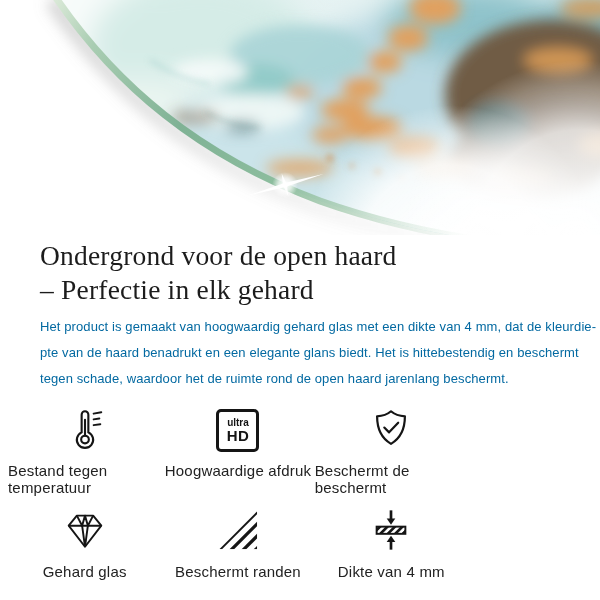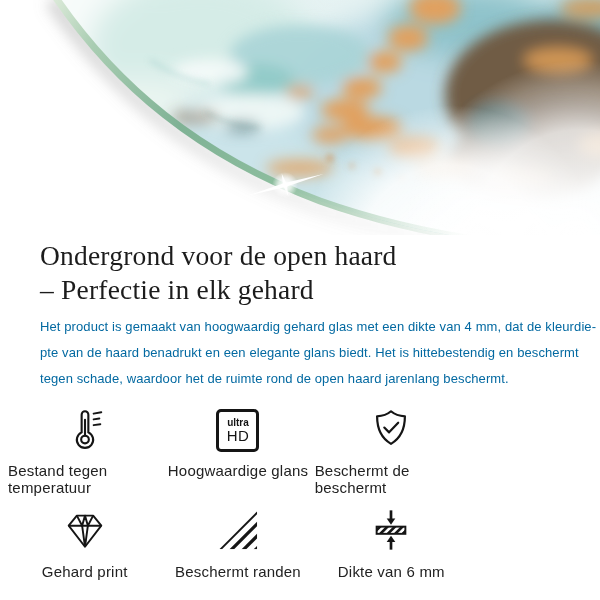--- a/index.html
+++ b/index.html
@@ -33,21 +33,21 @@
   .feature-label { margin-top:10px; font-size:15px; color:#222; letter-spacing:0.2px; }
 
   .icon-svg { stroke:#151515; fill:none; }
 
   .uhd-box {
     width:37px; height:37px; border:3px solid #151515; border-radius:5px;
     display:flex; flex-direction:column; align-items:center; justify-content:center;
     color:#151515; background:#fff;
   }
   .uhd-top { font-size:10px; font-weight:600; line-height:10px; }
-  .uhd-bottom { font-size:15px; font-weight:400; line-height:15px; letter-spacing:0.3px; }
+  .uhd-bottom { font-size:15px; font-weight:700; line-height:15px; letter-spacing:0.3px; }
 </style>
 </head>
 <body>
 
 <div class="page">
 
   <div class="hero">
     <svg width="600" height="235" viewBox="0 0 600 235">
       <defs>
         <clipPath id="panelClip">
@@ -199,21 +199,21 @@
       <div class="feature-label">Bestand tegen temperatuur</div>
     </div>
 
     <div class="feature">
       <div class="icon-wrap">
         <div class="uhd-box">
           <div class="uhd-top">ultra</div>
           <div class="uhd-bottom">HD</div>
         </div>
       </div>
-      <div class="feature-label">Hoogwaardige glans</div>
+      <div class="feature-label">Hoogwaardige afdruk</div>
     </div>
 
     <div class="feature">
       <div class="icon-wrap">
         <svg class="icon-svg" width="46" height="46" viewBox="0 0 48 48" stroke-width="2.3" stroke-linecap="round" stroke-linejoin="round">
           <path d="M24,5.5 C27.5,8.5 33,10.5 38.5,10.8 C38.5,23 34.5,33.5 24,39.5 C13.5,33.5 9.5,23 9.5,10.8 C15,10.5 20.5,8.5 24,5.5 Z"></path>
           <path d="M17,22.5 L22,27.5 L31.5,17.5"></path>
         </svg>
       </div>
       <div class="feature-label">Beschermt de beschermt</div>
@@ -221,21 +221,21 @@
 
     <div class="feature">
       <div class="icon-wrap">
         <svg class="icon-svg" width="46" height="46" viewBox="0 0 48 48" stroke-width="2" stroke-linejoin="round">
           <path d="M15.5,9 H32.5 L41,19.5 L24,41.5 L7,19.5 Z"></path>
           <path d="M7,19.5 H41"></path>
           <path d="M15.5,9 L21,19.5 L24,9 L27,19.5 L32.5,9"></path>
           <path d="M21,19.5 L24,41.5 M27,19.5 L24,41.5"></path>
         </svg>
       </div>
-      <div class="feature-label">Gehard print</div>
+      <div class="feature-label">Gehard glas</div>
     </div>
 
     <div class="feature">
       <div class="icon-wrap">
         <svg width="46" height="46" viewBox="0 0 48 48">
           <defs>
               <clipPath id="triClip">
                 <path d="M4.5,44 L44,44 L44,4.5 Z"></path>
               </clipPath>
             </defs>
@@ -260,17 +260,17 @@
               <rect width="2.8" height="5.5" fill="#151515"></rect>
             </pattern>
           </defs>
           <rect x="9" y="20.5" width="30" height="7.5" fill="url(#hatch6)" stroke="#151515" stroke-width="2"></rect>
           <line x1="24" y1="3.5" x2="24" y2="12.5" stroke="#151515" stroke-width="2.8"></line>
           <polygon points="19.5,12 28.5,12 24,18.5" fill="#151515"></polygon>
           <line x1="24" y1="44.5" x2="24" y2="36" stroke="#151515" stroke-width="2.8"></line>
           <polygon points="19.5,36.5 28.5,36.5 24,30" fill="#151515"></polygon>
         </svg>
       </div>
-      <div class="feature-label">Dikte van 6 mm</div>
+      <div class="feature-label">Dikte van 4 mm</div>
     </div>
 
   </div>
 </div>
 
 </body></html>

